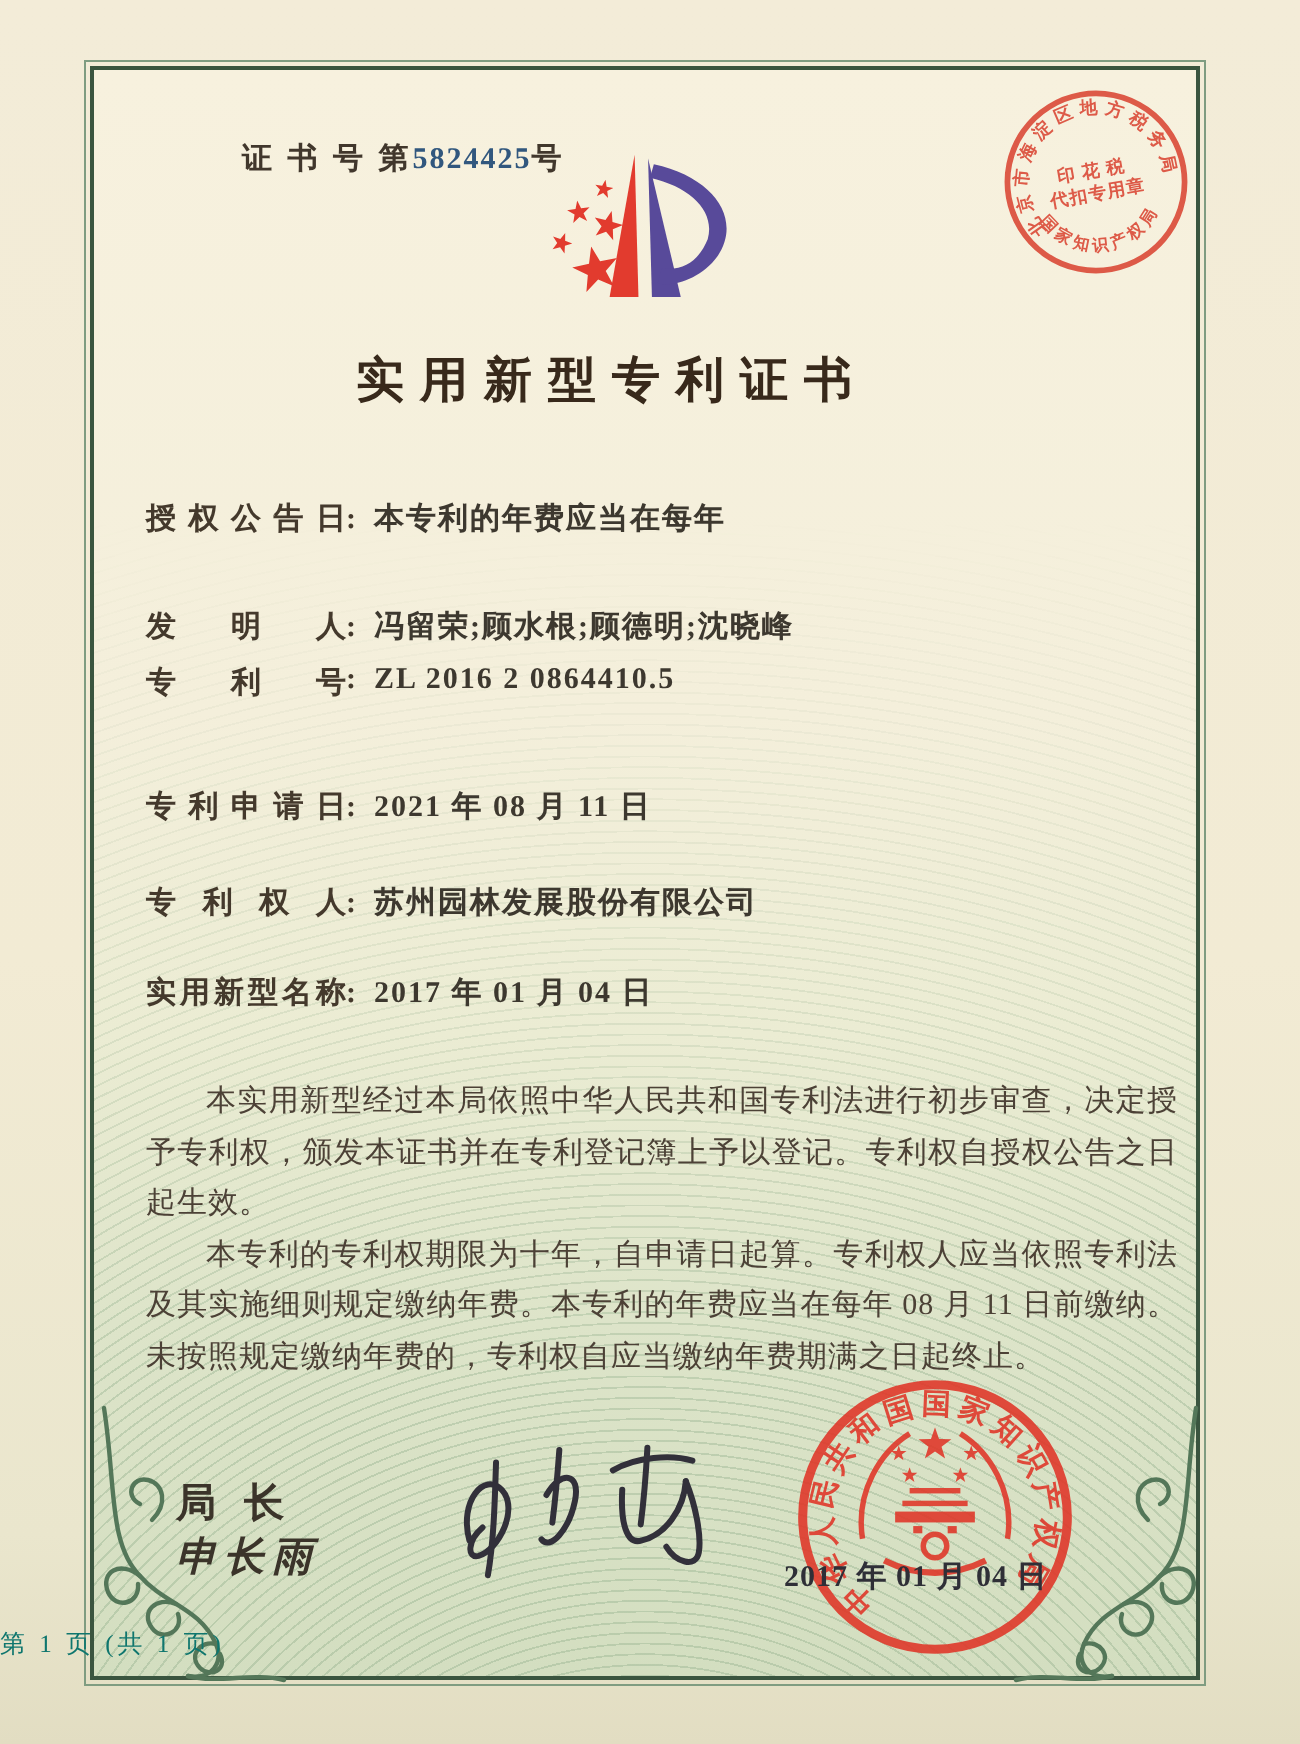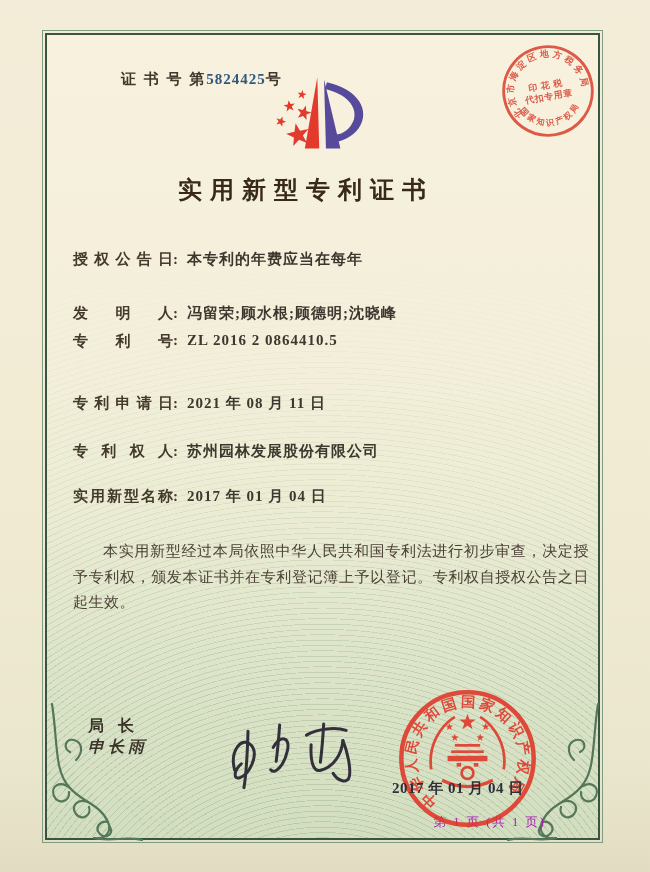--- a/index.html
+++ b/index.html
@@ -30,28 +30,28 @@
   .frow{left:73px;font-size:15px;color:#44392c;white-space:nowrap;}
   .flabel{display:inline-block;width:100px;text-align:justify;text-align-last:justify;font-weight:700;vertical-align:top;}
   .fcolon{font-weight:700;}
   .fvalue{margin-left:9px;font-weight:600;color:#3d382f;letter-spacing:1px;}
   .r0{top:250px}.r1{top:304px}.r2{top:332px}.r3{top:394px}.r4{top:442px}.r5{top:487px}
   .bodytext{
     left:73px;top:511px;width:516px;font-size:15px;line-height:25.5px;
     color:#4c4136;text-align:justify;letter-spacing:.5px;margin-top:28px;
   }
   .bodytext p{margin:0;text-indent:2em;}
-  .signer{left:88px;top:716px;font-size:16px;color:#3b342a;font-weight:600;z-index:4;}
+  .signer{left:88px;top:738px;font-size:20px;color:#3b342a;font-weight:600;z-index:4;}
   .signer .stitle{letter-spacing:14px;display:block;}
   .signer .sname{letter-spacing:4px;display:block;margin-top:0;font-style:italic;}
   .sig{left:220px;top:718px;z-index:4;}
   .officeseal{left:395px;top:686px;z-index:4;opacity:.88;}
   .sealdate{left:392px;top:779px;z-index:5;font-size:15px;color:#2f2f37;font-weight:600;letter-spacing:.5px;}
   .taxstamp{left:498px;top:41px;z-index:4;opacity:.85;transform:rotate(-10deg);}
-  .footer{left:0;top:814px;width:546px;text-align:right;font-size:12.5px;color:#a21caf;letter-spacing:2px;z-index:3;}
+  .footer{left:0;top:814px;width:546px;text-align:left;font-size:12.5px;color:#0f766e;letter-spacing:2px;z-index:3;}
   .orn{z-index:2;}
   .logo{left:250px;top:52px;z-index:3;}
 </style>
 </head>
 <body>
 
 <div class="frame"></div>
 <div class="waves"></div>
 
 <svg class="abs orn" style="left:48px;top:702px" width="96" height="140" viewBox="0 0 96 140">
@@ -129,20 +129,21 @@
 </div>
 <div class="abs frow r4">
   <span class="flabel">专利权人</span><span class="fcolon">:</span><span class="fvalue">苏州园林发展股份有限公司</span>
 </div>
 <div class="abs frow r5">
   <span class="flabel">实用新型名称</span><span class="fcolon">:</span><span class="fvalue">2017 年 01 月 04 日</span>
 </div>
 
 <div class="abs bodytext">
   <p>本实用新型经过本局依照中华人民共和国专利法进行初步审查，决定授予专利权，颁发本证书并在专利登记簿上予以登记。专利权自授权公告之日起生效。</p>
+  <p>本专利的专利权期限为十年，自申请日起算。专利权人应当依照专利法及其实施细则规定缴纳年费。本专利的年费应当在每年 08 月 11 日前缴纳。未按照规定缴纳年费的，专利权自应当缴纳年费期满之日起终止。</p>
 </div>
 
 <div class="abs signer">
   <span class="stitle">局长</span>
   <span class="sname">申长雨</span>
 </div>
 
 <svg class="abs sig" width="150" height="82" viewBox="0 0 150 82">
   <g stroke="#32303a" fill="none" stroke-width="3" stroke-linecap="round" transform="rotate(-4 75 40)">
     <path d="M14,48 C10,28 24,14 32,24 C40,34 28,54 18,56 C12,57 13,48 21,42"></path>

